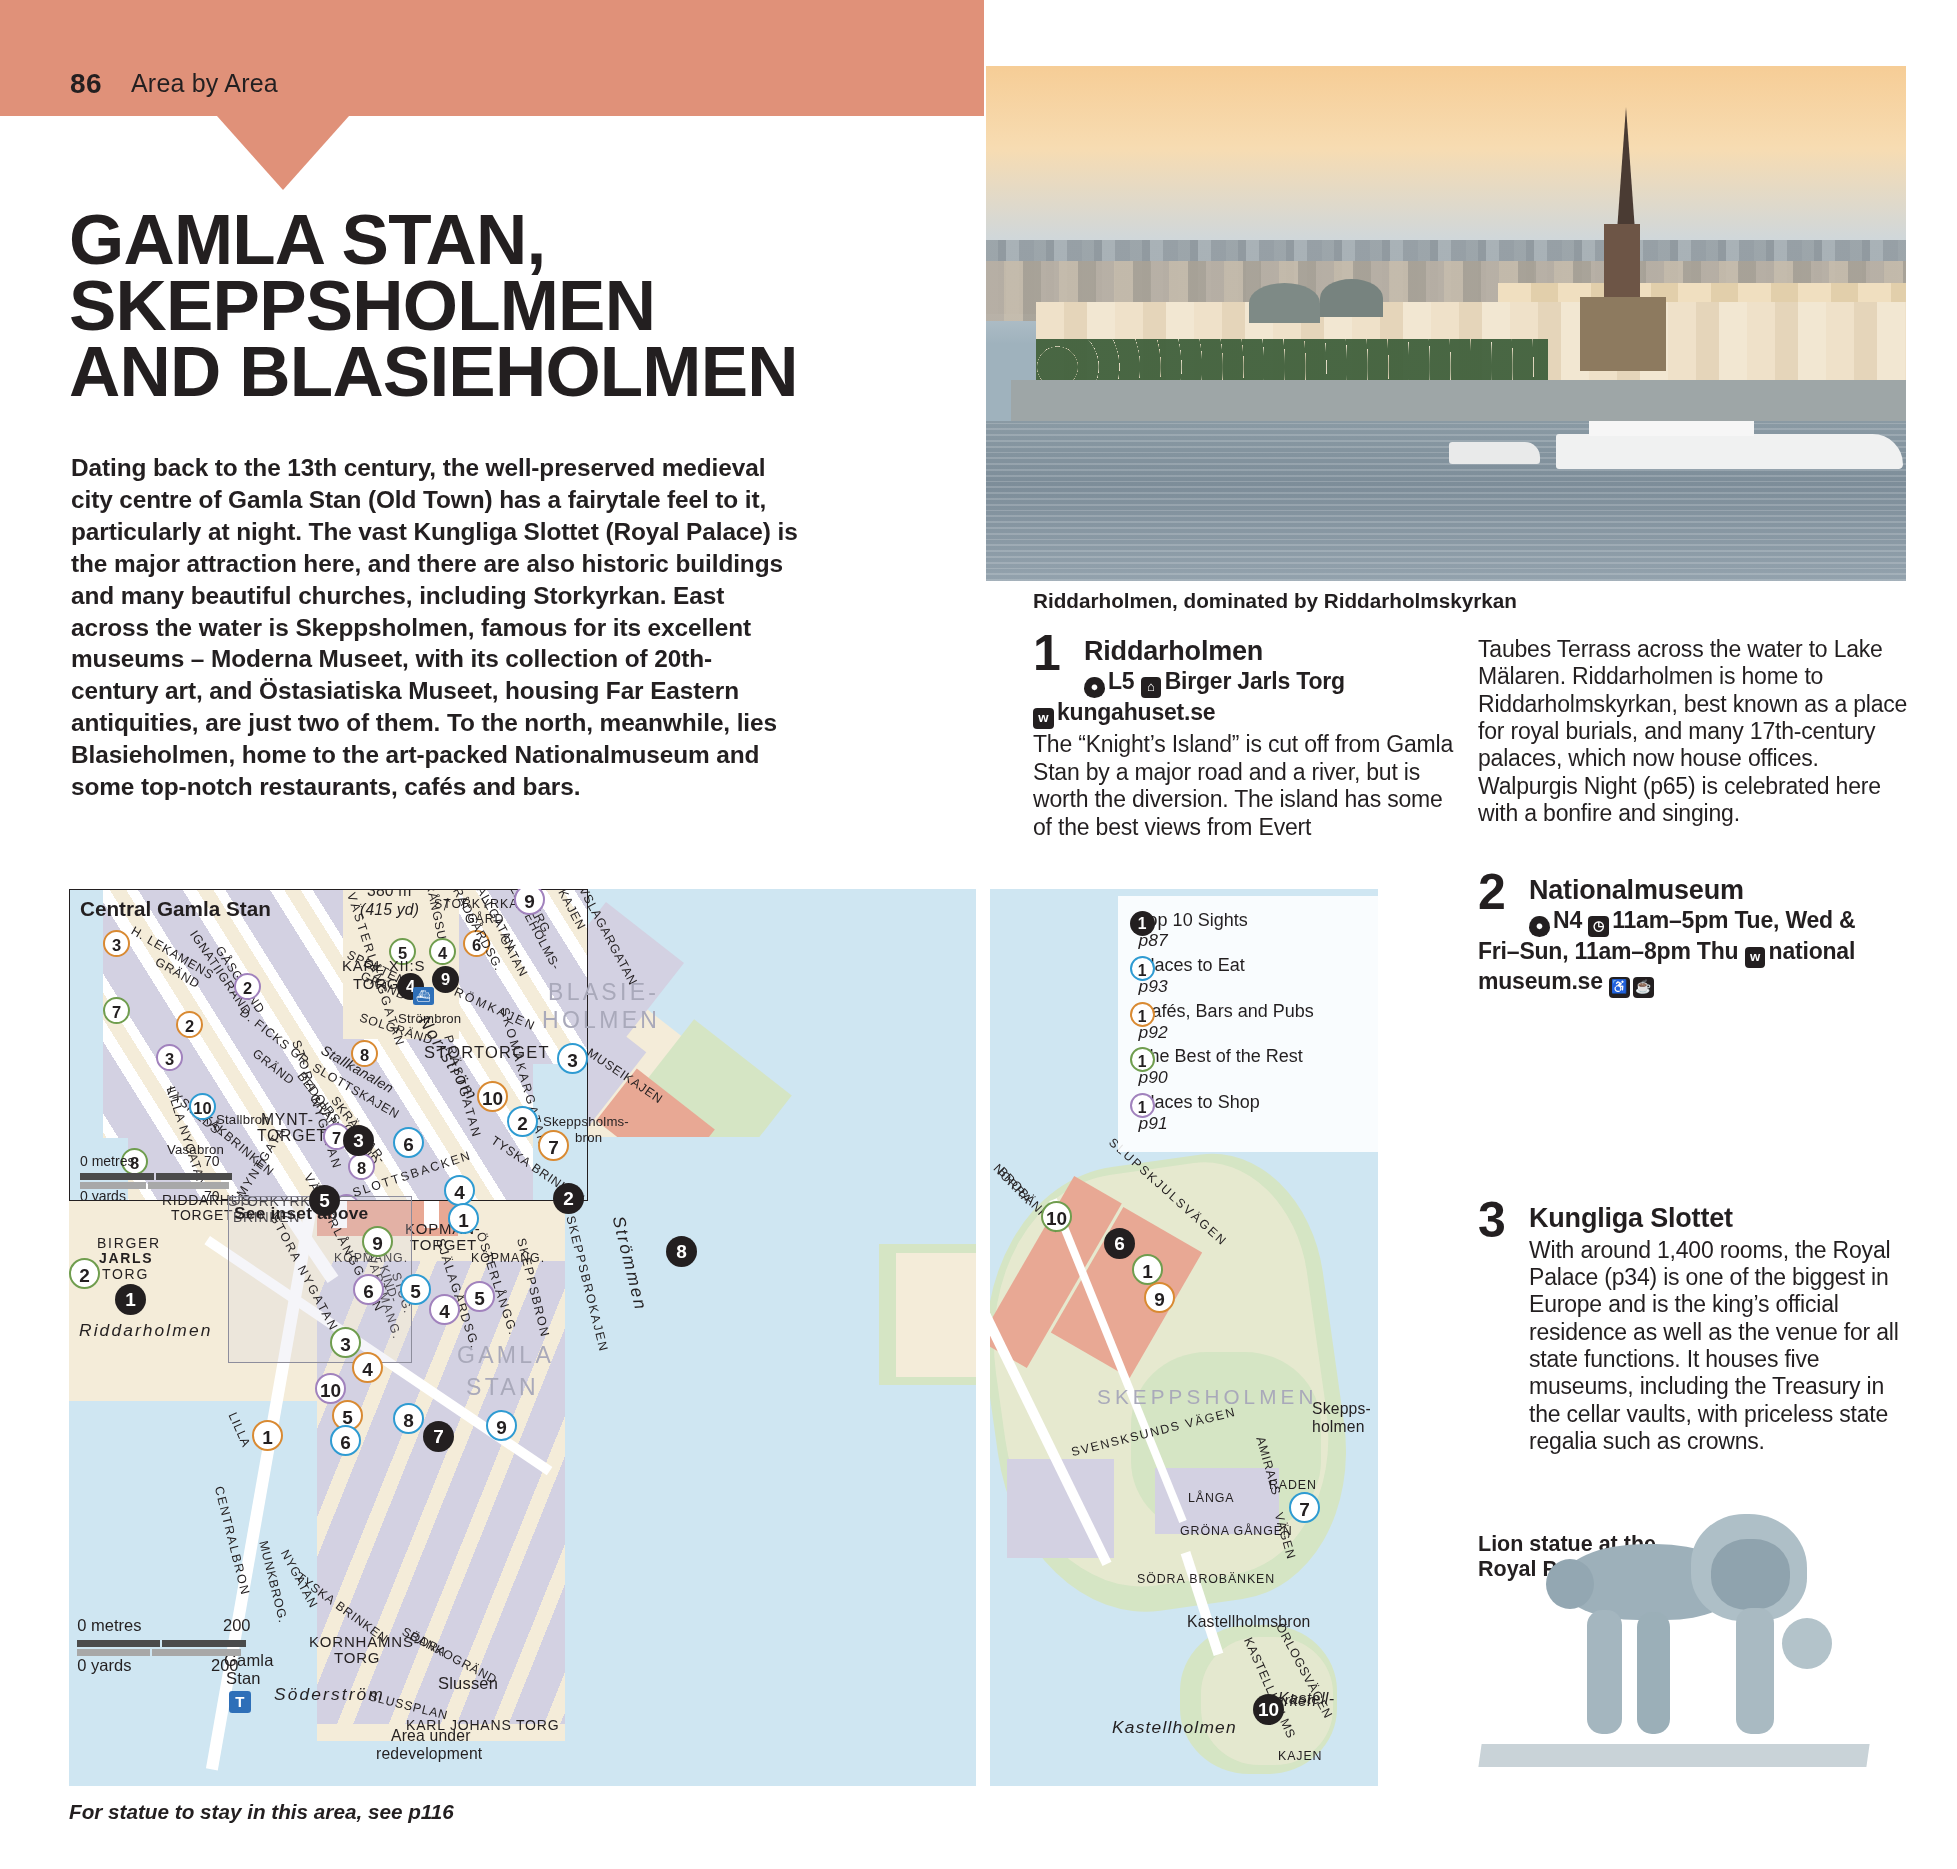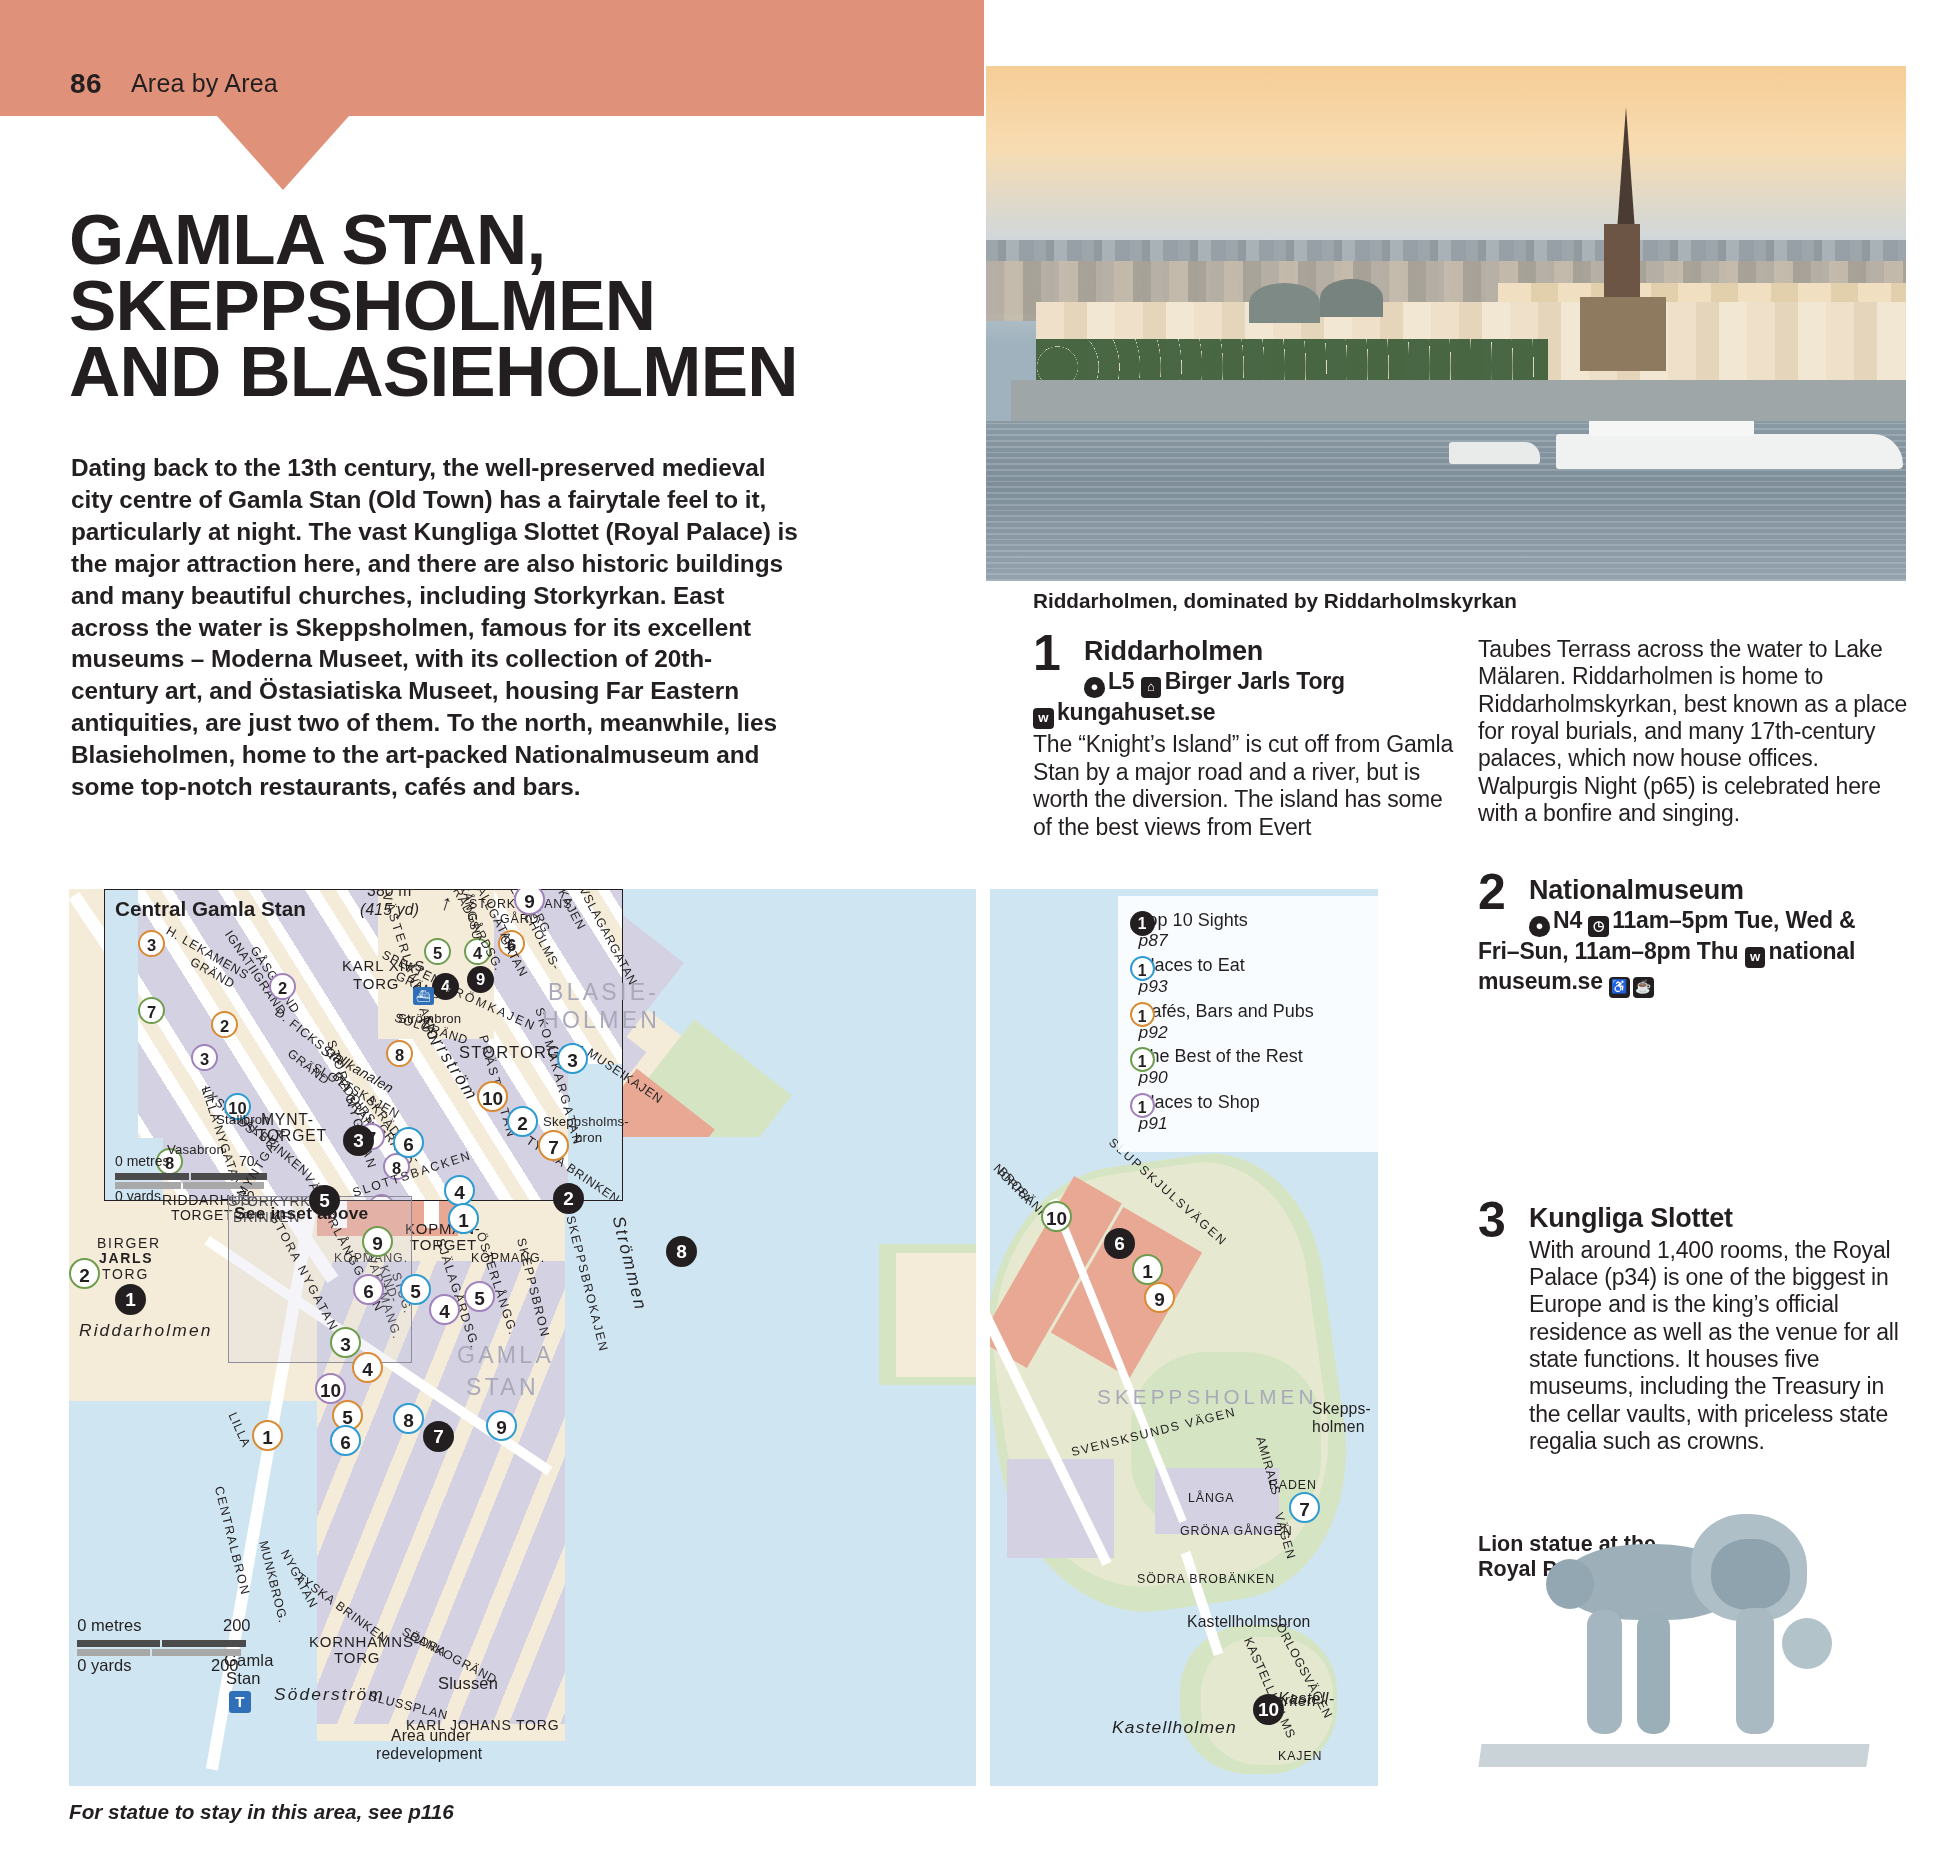--- a/index.html
+++ b/index.html
@@ -96,21 +96,21 @@
       background:#fff;box-sizing:border-box;}
   .pt.black{background:#231f20;color:#fff;border:0;}
   .pt.blue{border:2.5px solid #2e9bd2;color:#231f20;}
   .pt.orange{border:2.5px solid #d98a32;color:#231f20;}
   .pt.green{border:2.5px solid #6f9d4e;color:#231f20;}
   .pt.purple{border:2.5px solid #a182bd;color:#231f20;}
   .pt.sm{width:27px;height:27px;line-height:27px;font-size:16.5px;}
 
   
   #inset{position:absolute;left:0px;top:0px;width:517px;height:310px;
-      background:#eef4f9;border:1.7px solid #231f20;overflow:hidden;margin-left:35px;}
+      background:#eef4f9;border:1.7px solid #231f20;overflow:hidden;}
   #inset-title{position:absolute;left:10px;top:6.6px;font-size:20.7px;font-weight:bold;z-index:5;}
   .scale{position:absolute;font-size:14px;}
   .bar{position:absolute;height:7.4px;}
 
   
   #legend{position:absolute;left:128px;top:6.6px;width:248px;background:rgba(255,255,255,.88);padding:15px 11.6px 13.2px 11.6px;}
   #legend .row{display:flex;align-items:flex-start;margin-bottom:5.8px;}
   #legend .lbl{margin-left:9px;}
   #legend .lbl .t{font-size:18px;line-height:1.1;}
   #legend .lbl .p{font-size:17.4px;font-style:italic;line-height:1.15;}

